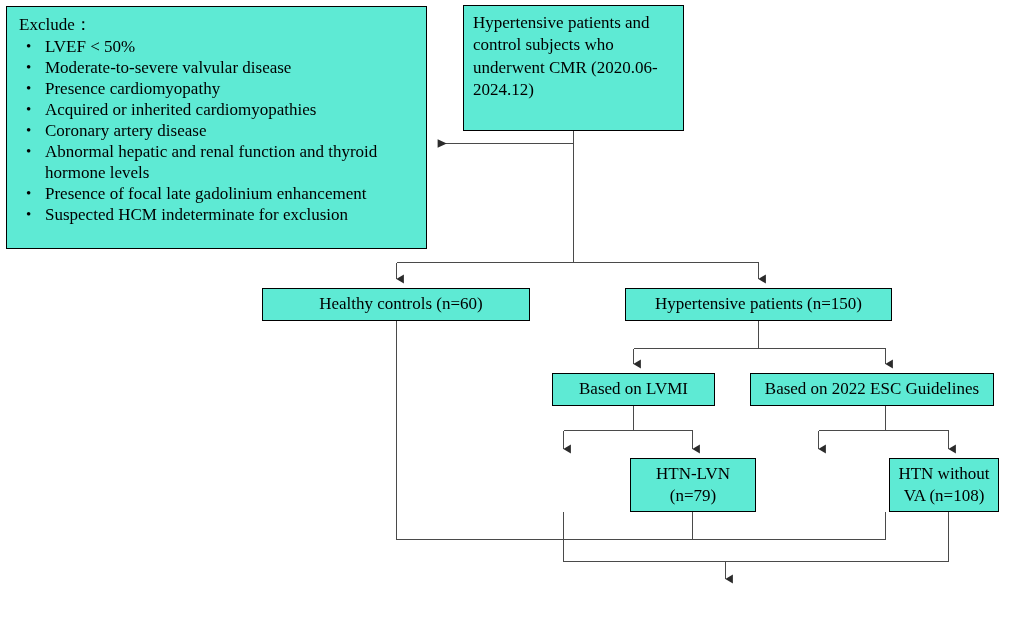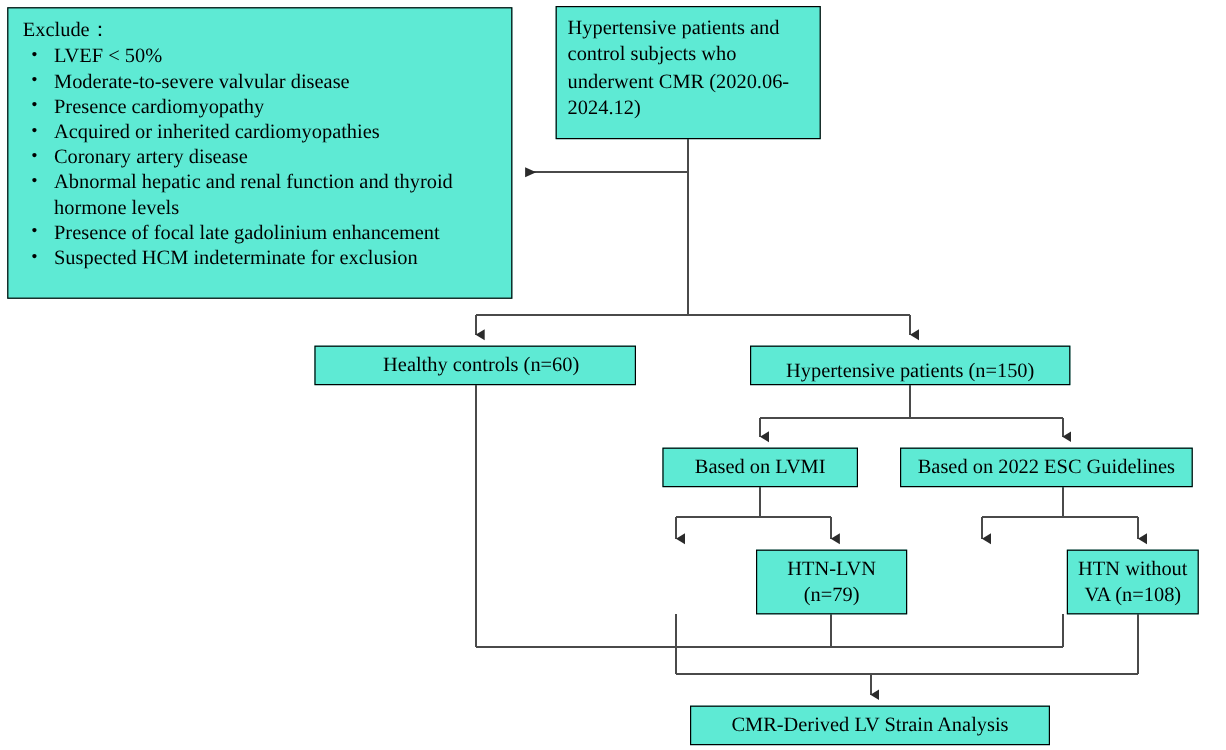--- a/index.html
+++ b/index.html
@@ -79,30 +79,30 @@
     top: -1px;
     font-size: 15px;
     line-height: 1.38;
   }
 
   
   #source-box {
     left: 463px;
     top: 5px;
     width: 221px;
-    height: 111px;
+    height: 126px;
     padding: 6px 8px 20px 9px;
     display: block;
     font-size: 17px;
     line-height: 1.32;
   }
 
   
   #controls-box { left: 262px; top: 288px; width: 268px; height: 33px; }
-  #patients-box { left: 625px; top: 288px; width: 267px; height: 33px; align-items: flex-end; }
+  #patients-box { left: 625px; top: 288px; width: 267px; height: 33px; }
 
   
   #lvmi-box { left: 552px; top: 373px; width: 163px; height: 33px; }
   #esc-box  { left: 750px; top: 373px; width: 244px; height: 33px; }
 
   
   #lvh-box     { left: 501px; top: 458px; width: 126px; height: 54px; }
   #lvn-box     { left: 630px; top: 458px; width: 126px; height: 54px; }
   #with-va-box { left: 760px; top: 458px; width: 126px; height: 54px; }
   #without-va-box { left: 889px; top: 458px; width: 110px; height: 54px; text-align: center; }
@@ -228,17 +228,14 @@
       <span class="leaf-line">(n=79)</span>
     </div>
   </div>
   <div class="node node-center" id="without-va-box">
     <div class="leaf-inner">
       <span class="leaf-line">HTN without</span>
       <span class="leaf-line">VA  (n=108)</span>
     </div>
   </div>
 
-  <div class="node node-center" id="final-box">
-    <span>CMR-Derived LV Strain Analysis</span>
-  </div>
 
 </div>
 
 </body></html>

